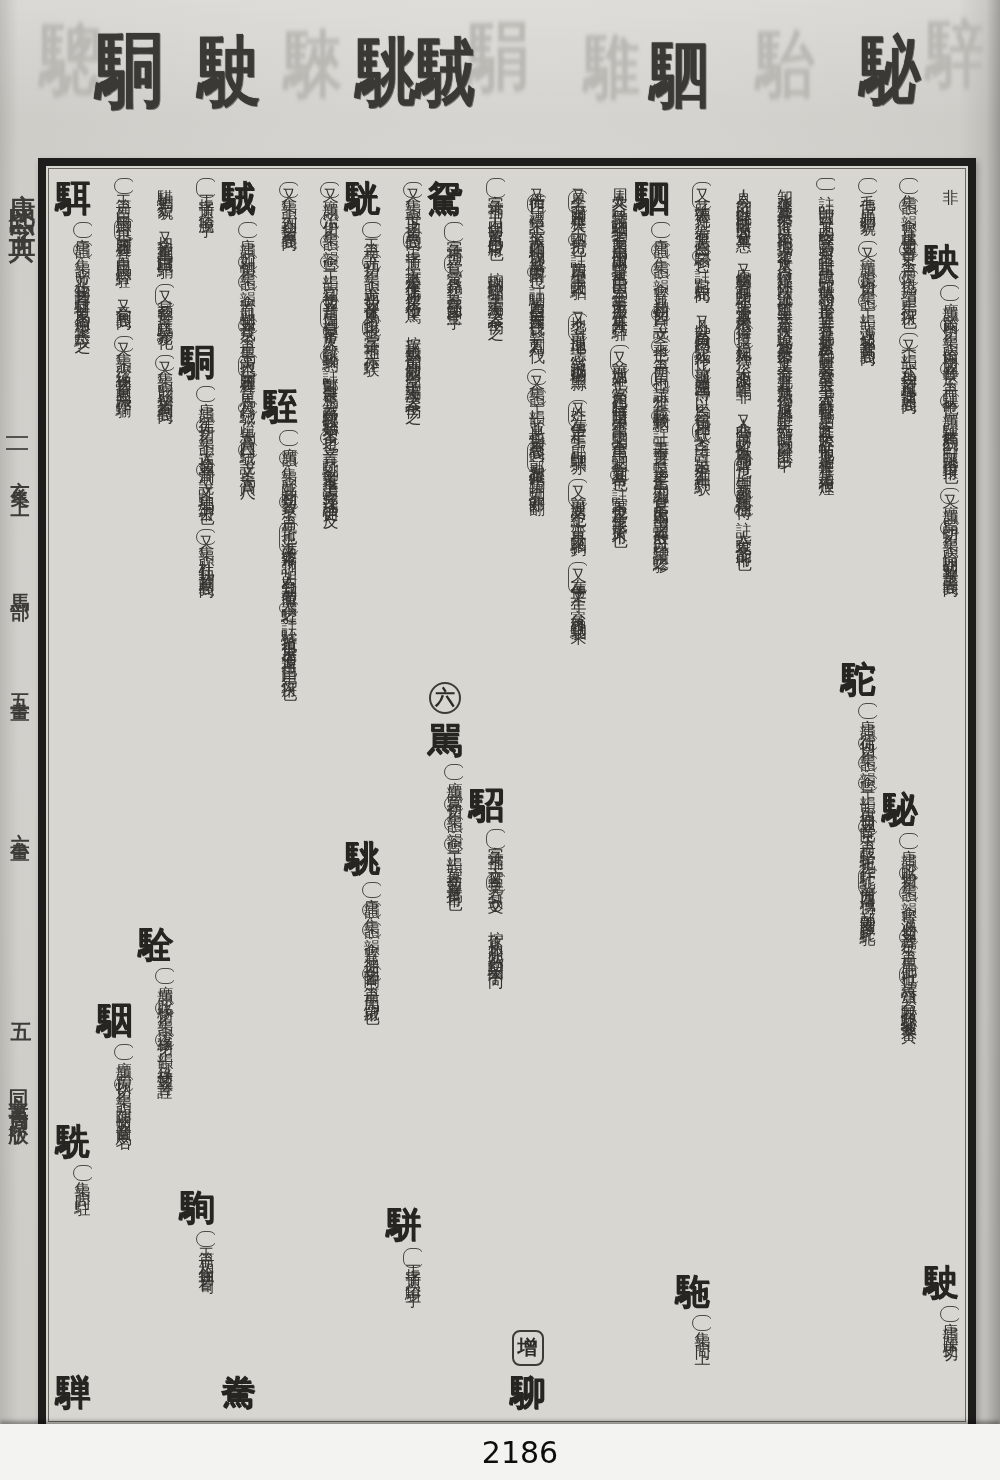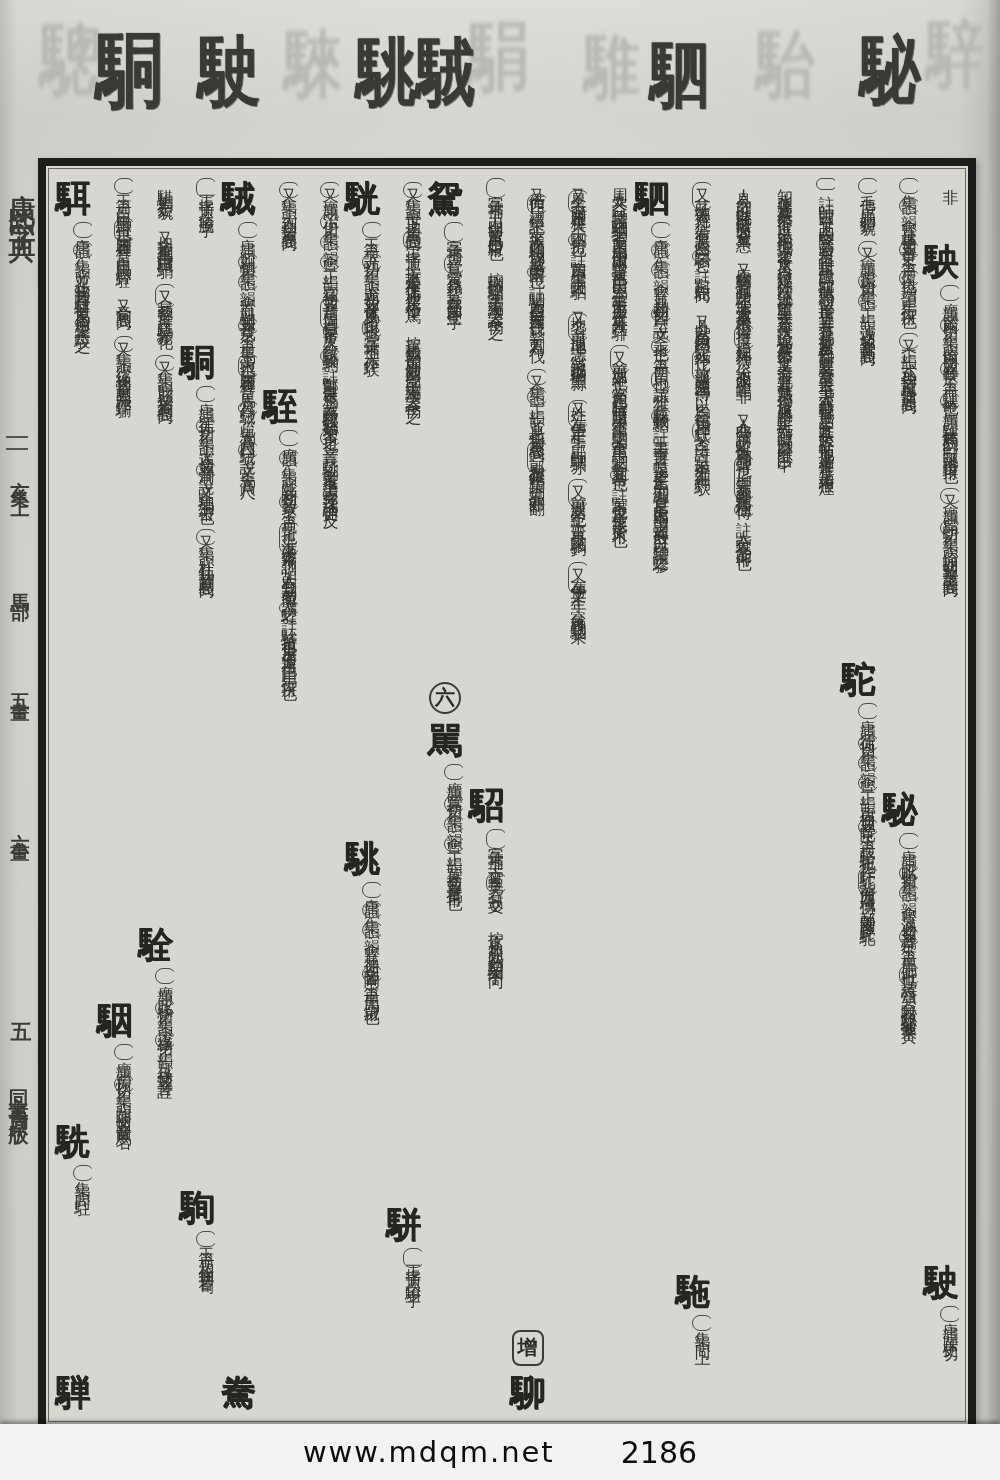--- a/index.html
+++ b/index.html
@@ -198,15 +198,14 @@
         <div class="hd">駬</div>
         <div class="nt" style="flex-grow: 26;"><span class="src">唐韻</span><span class="src">集韻</span>並忍止切音耳騄駬良馬名周穆王八駿之一</div>
         <div class="hd">駪</div>
         <div class="nt" style="flex-grow: 6;"><span class="src">集韻</span>同駐</div>
         <div class="hd">騨</div>
       </div>
     </div>
 </div>
 
 <div class="footer-bar">
-  <span class="footer-url">www.mdqm.net</span>
   <span class="footer-num">2186</span>
 </div>
 
 </body></html>

